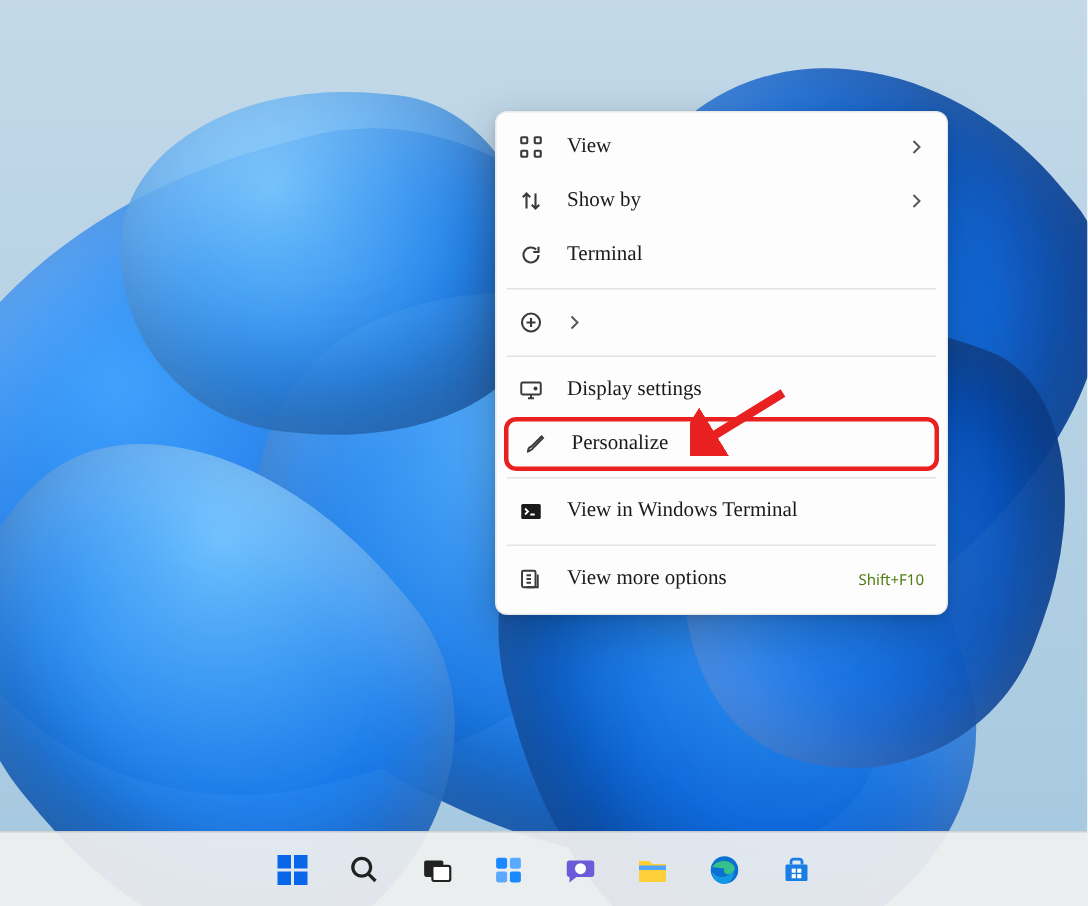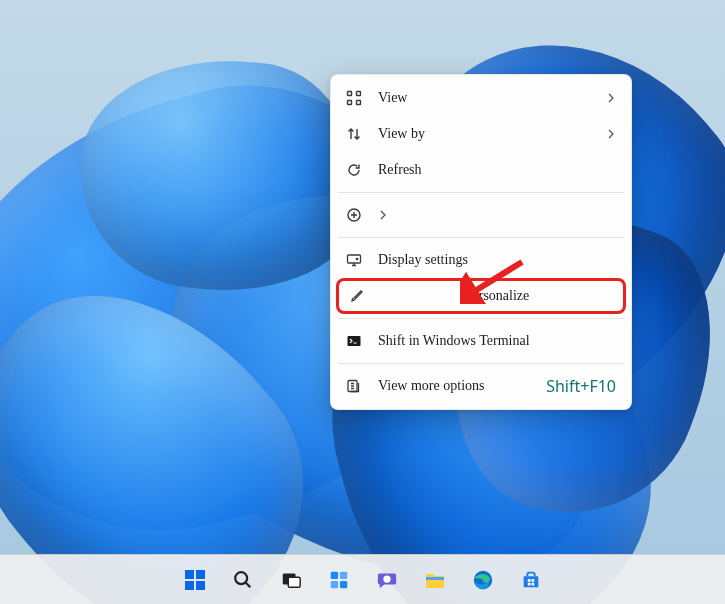--- a/index.html
+++ b/index.html
@@ -71,34 +71,33 @@
     }
     .mi-label { flex: 1 1 auto; font-family: Liberation Serif, serif; }
     .mi-chevron {
       flex: 0 0 auto;
       color: #555;
       display: flex;
       align-items: center;
     }
     .mi-shortcut {
       flex: 0 0 auto;
-      color: #0f766e;
-      font-size: 16px;
+      color: #4d7c0f;
+      font-size: 10px;
     }
     .menu-sep {
       height: 1px;
       background: #e3e3e3;
       margin: 4px 2px;
     }
     .highlight-ring {
       border: 3px solid #e92020;
       border-radius: 8px;
       box-sizing: border-box;
       background: transparent;
-      text-align: center;
     }
     
     .arrow-ann {
       position: absolute;
       left: 460px;
       top: 254px;
       pointer-events: none;
     }
 
     
@@ -154,36 +153,36 @@
       </span>
     </div>
 
     <div class="menu-item">
       <span class="mi-icon">
         <svg viewBox="0 0 16 16" width="16" height="16" fill="none" stroke="currentColor" stroke-width="1.4">
           <path d="M5 3v10M2.5 5.5L5 3l2.5 2.5"></path>
           <path d="M11 13V3m2.5 7.5L11 13l-2.5-2.5"></path>
         </svg>
       </span>
-      <span class="mi-label">View by</span>
+      <span class="mi-label">Show by</span>
       <span class="mi-chevron">
         <svg width="10" height="10" viewBox="0 0 10 10" fill="none" stroke="currentColor" stroke-width="1.3">
             <path d="M3 1l4 4-4 4"></path>
           </svg>
       </span>
     </div>
 
     <div class="menu-item">
       <span class="mi-icon">
         <svg viewBox="0 0 16 16" width="16" height="16" fill="none" stroke="currentColor" stroke-width="1.4">
           <path d="M13 8a5 5 0 1 1-1.6-3.7"></path>
           <path d="M13 2.5V6H9.5"></path>
         </svg>
       </span>
-      <span class="mi-label">Refresh</span>
+      <span class="mi-label">Terminal</span>
     </div>
 
     <div class="menu-sep"></div>
 
     <div class="menu-item">
       <span class="mi-icon">
         <svg viewBox="0 0 16 16" width="16" height="16" fill="none" stroke="currentColor" stroke-width="1.4">
           <circle cx="8" cy="8" r="6"></circle>
           <path d="M8 5v6M5 8h6"></path>
         </svg>
@@ -219,21 +218,21 @@
 
     <div class="menu-sep"></div>
 
     <div class="menu-item">
       <span class="mi-icon">
         <svg viewBox="0 0 16 16" width="16" height="16">
           <rect x="1.5" y="3" width="13" height="10" rx="1" fill="#1a1a1a"></rect>
           <path d="M4 6l2 2-2 2M7.5 10h3" stroke="#fff" stroke-width="1.2" fill="none"></path>
         </svg>
       </span>
-      <span class="mi-label">Shift in Windows Terminal</span>
+      <span class="mi-label">View in Windows Terminal</span>
     </div>
 
     <div class="menu-sep"></div>
 
     <div class="menu-item">
       <span class="mi-icon">
         <svg viewBox="0 0 16 16" width="16" height="16" fill="none" stroke="currentColor" stroke-width="1.3">
           <rect x="2" y="2.5" width="9" height="11" rx="1"></rect>
           <path d="M5 5.5h3M5 8h3M5 10.5h3"></path>
           <path d="M12.5 5v8.5H5"></path>

